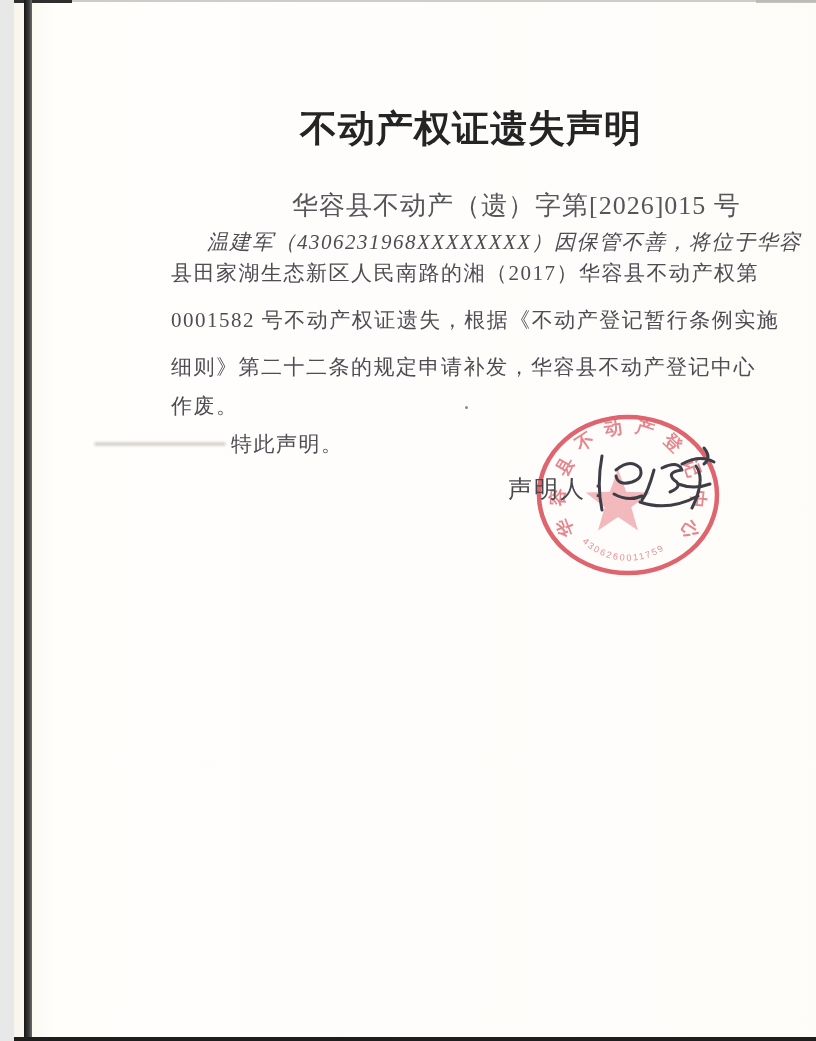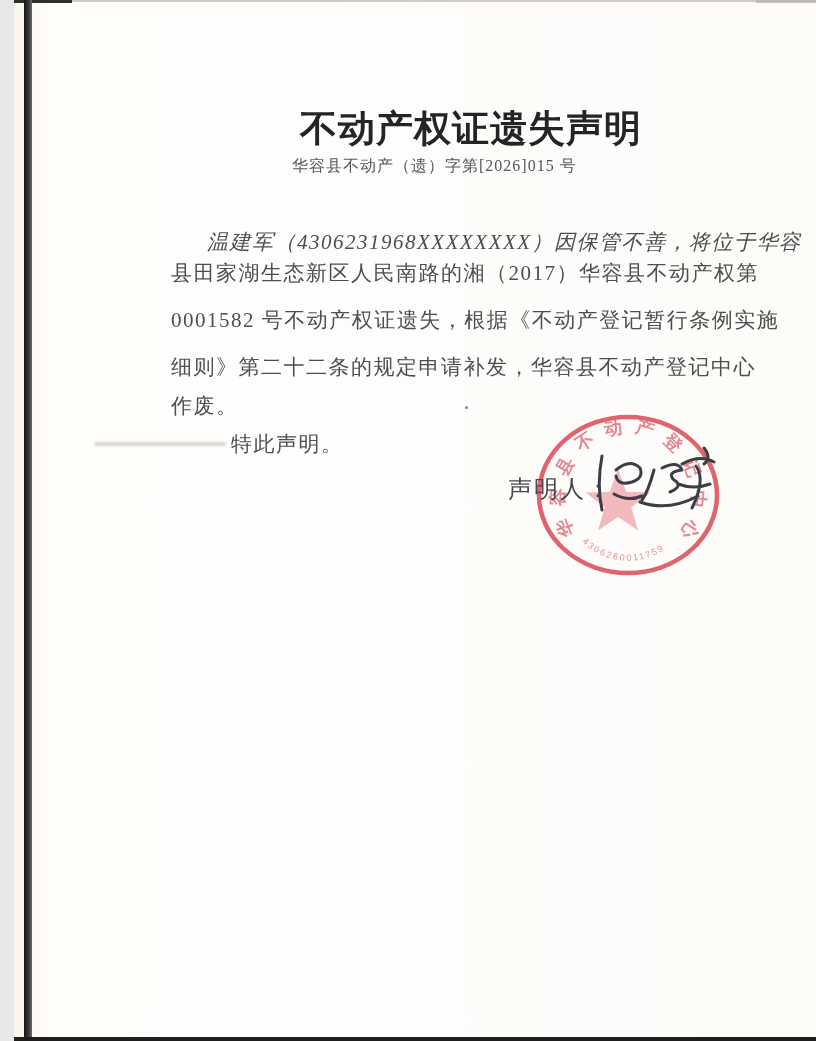--- a/index.html
+++ b/index.html
@@ -19,22 +19,22 @@
   .smudge{position:absolute;left:80px;top:442px;width:132px;height:4px;background:#d8d5d2;
     border-radius:2px;filter:blur(1px);}
   .dot-artifact{position:absolute;left:451px;top:406px;width:3px;height:3px;background:#8a8a8a;border-radius:50%;}
   
   .title{
     position:absolute;left:286px;top:104px;margin:0;
     font-family:"Liberation Sans", sans-serif;font-weight:700;
     font-size:37px;letter-spacing:1px;color:#242424;white-space:nowrap;
   }
   .doc-number{
-    position:absolute;left:278px;top:156px;
-    font-size:16px;letter-spacing:1px;color:#55565a;white-space:nowrap;
+    position:absolute;left:278px;top:188px;
+    font-size:26px;letter-spacing:1px;color:#55565a;white-space:nowrap;
   }
   .body-line{
     position:absolute;left:157px;font-size:21px;letter-spacing:1.5px;
     color:#4d4d52;white-space:nowrap;line-height:1;
   }
   .bl-0{top:232px;padding-left:36px;font-style:italic;}
   .bl-1{top:263px;}
   .bl-2{top:310px;text-align:right;}
   .bl-3{top:357px;}
   .bl-4{top:396px;}

